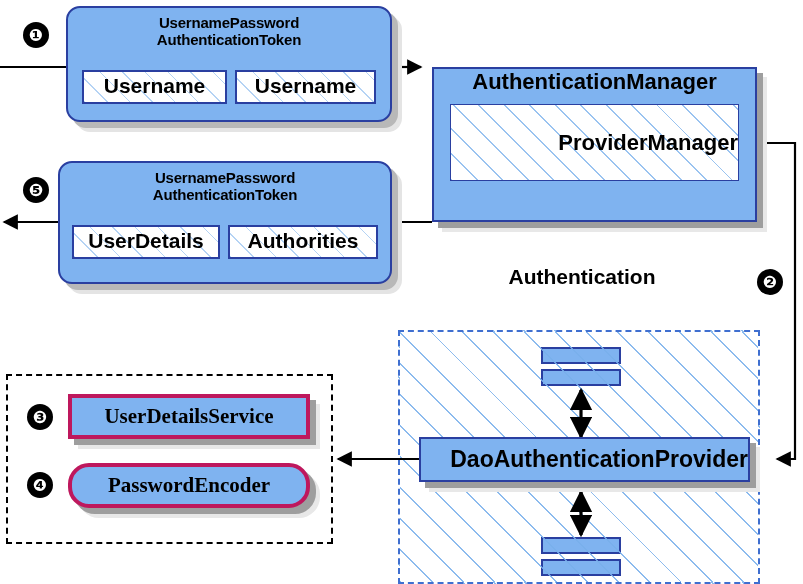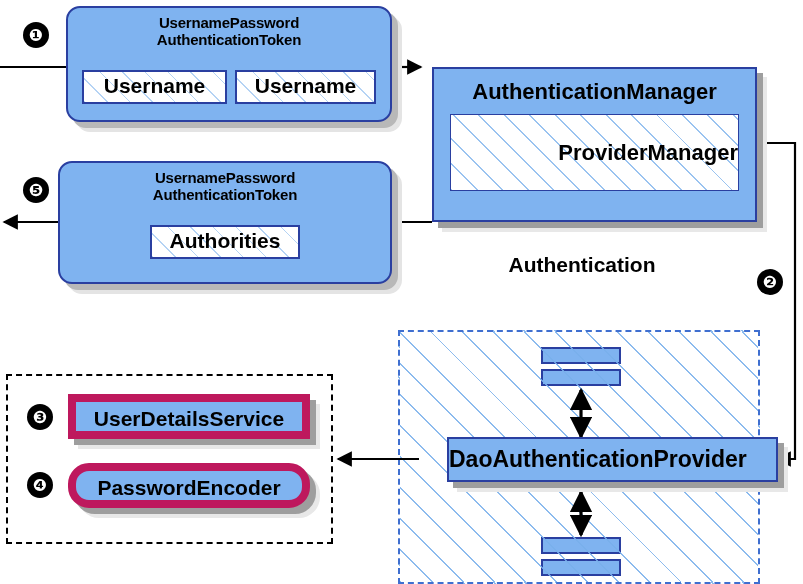--- a/index.html
+++ b/index.html
@@ -78,21 +78,20 @@
     border: 2px solid #2A3FA0;
     box-shadow: 6px 6px 0 0 #9e9e9e, 10px 10px 0 0 #e8e8e8;
     box-sizing: border-box;
     z-index: 20;
   }
   .mgr-title {
     text-align: center;
     font-size: 22px;
     font-weight: bold;
     color: #000000;
-    padding-top: 10px;
   }
   .mgr-inner {
     margin: 9px 16px 0 16px;
     height: 77px;
     background: #ffffff;
     border: 1px solid #2A3FA0;
     background-image: repeating-linear-gradient(
         45deg, rgba(120,175,235,0.75) 0 1.4px, rgba(0,0,0,0) 1.4px 18px);
     display: flex;
     align-items: center;
@@ -125,46 +124,46 @@
     border: 2px solid #2A3FA0;
     box-sizing: border-box;
   }
   .dao-box {
     background: #7FB3F0;
     border: 2px solid #2A3FA0;
     box-shadow: 6px 6px 0 0 #9e9e9e, 10px 10px 0 0 #e8e8e8;
     box-sizing: border-box;
     display: flex;
     align-items: center;
-    justify-content: flex-start;
+    justify-content: flex-end;
     z-index: 22;
-    margin-left: 28px;
   }
   .dao-label {
     font-size: 23px;
     font-weight: bold;
     color: #000000;
   }
 
   
   .dep-region {
     border: 2px dashed #000000;
     box-sizing: border-box;
     background: #ffffff;
     z-index: 5;
   }
   .dep-box {
     background: #7FB3F0;
-    border: 8px solid #be185d;
+    border: 4px solid #be185d;
     box-shadow: 6px 6px 0 0 #9e9e9e, 10px 10px 0 0 #e8e8e8;
     box-sizing: border-box;
     display: flex;
-    align-items: flex-end;
+    align-items: center;
     justify-content: center;
     z-index: 20;
+    font-family: Liberation Serif, serif;
   }
   .dep-label {
     font-size: 21px;
     font-weight: bold;
     color: #000000;
   }
 
   
   #wires { position: absolute; left: 0; top: 0; z-index: 10; }
 </style>
@@ -231,32 +230,33 @@
       <div class="slot" style="width:141px;">Username</div>
     </div>
   </div>
 
   <div class="abs token-box" style="left:58px; top:161px; width:334px; height:123px;">
     <div class="token-title">
       <div>UsernamePassword</div>
       <div>AuthenticationToken</div>
     </div>
     <div class="token-slots">
+      <div class="slot" style="width:148px;">UserDetails</div>
       <div class="slot" style="width:150px;">Authorities</div>
     </div>
   </div>
 
   <div class="abs mgr-box" style="left:432px; top:67px; width:325px; height:155px;">
     <div class="mgr-title">AuthenticationManager</div>
     <div class="mgr-inner">
       <span class="mgr-inner-label">ProviderManager</span>
     </div>
   </div>
 
-  <div class="abs providers-label" style="left:472px; top:253px; width:220px;">
+  <div class="abs providers-label" style="left:472px; top:265px; width:220px;">
     <div>Authentication</div>
   </div>
 
   <div class="abs providers-region" style="left:398px; top:330px; width:362px; height:254px;"></div>
 
   <div class="abs provider-bar" style="left:541px; top:347px; width:80px; height:17px;"></div>
   <div class="abs provider-bar" style="left:541px; top:369px; width:80px; height:17px;"></div>
 
   <div class="abs provider-bar" style="left:541px; top:537px; width:80px; height:17px;"></div>
   <div class="abs provider-bar" style="left:541px; top:559px; width:80px; height:17px;"></div>

